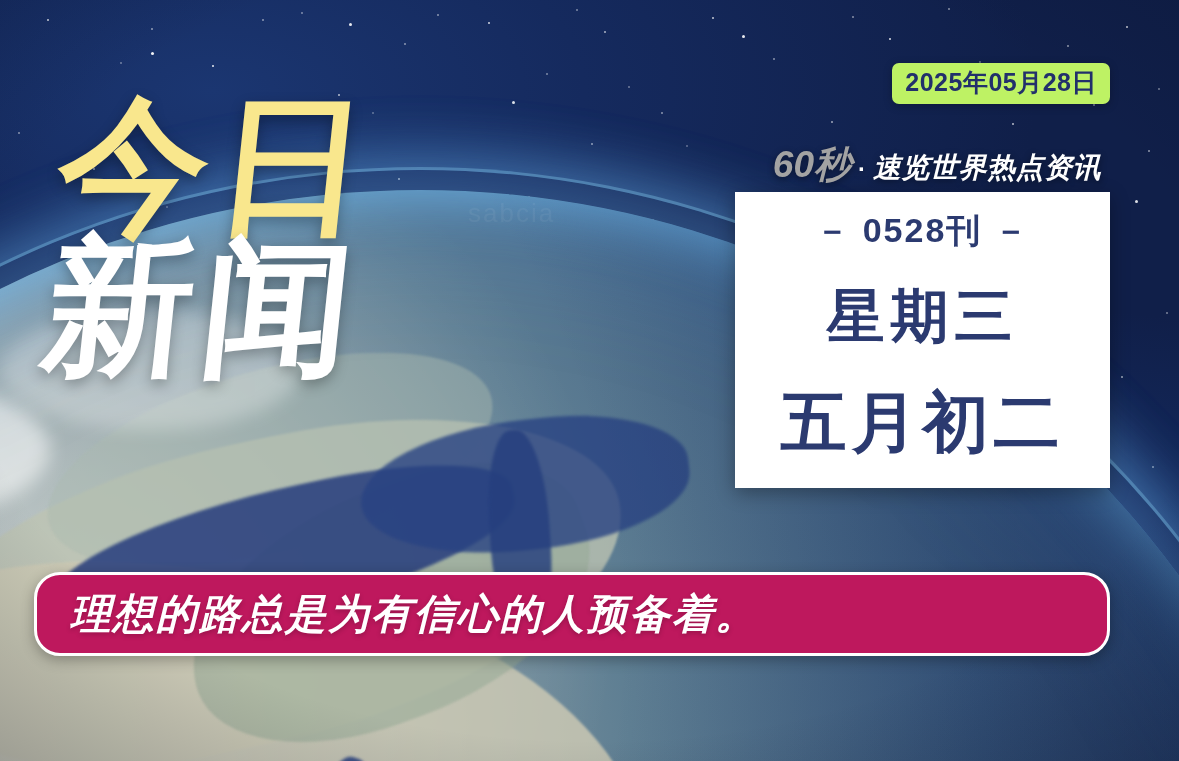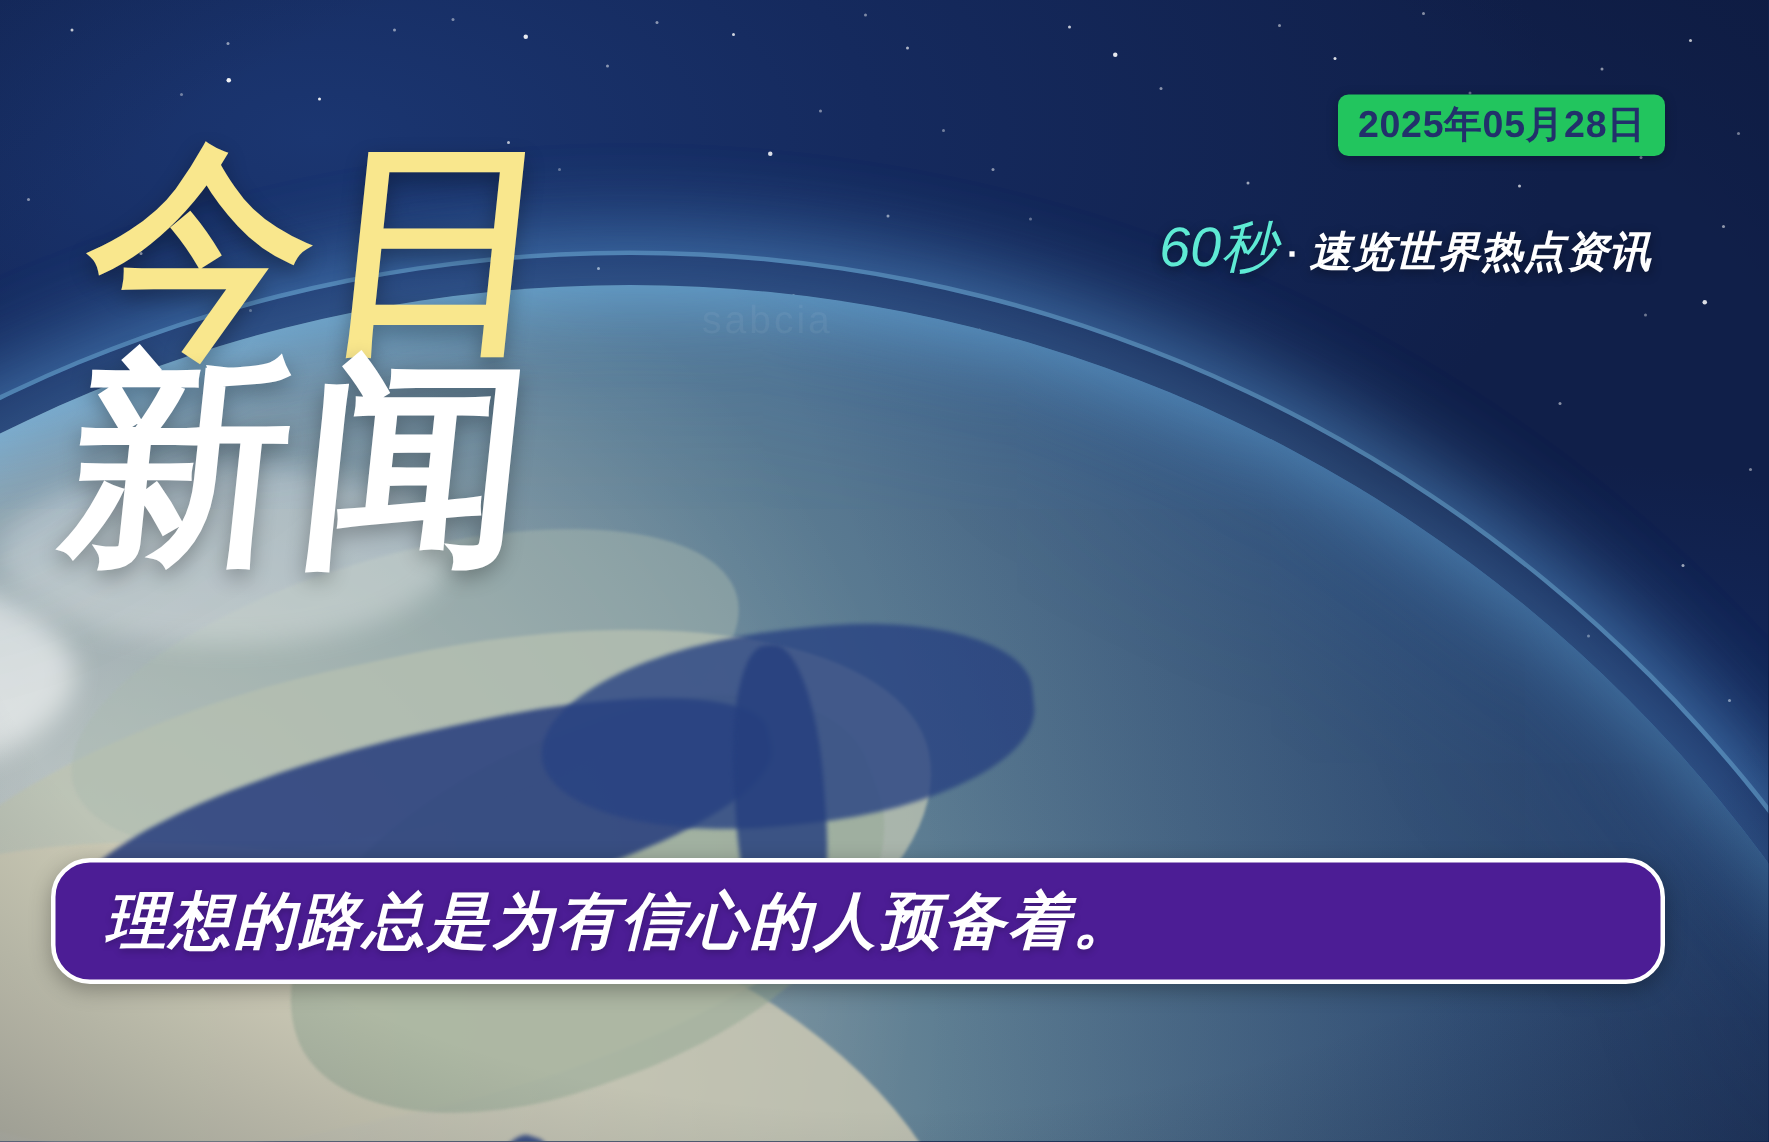--- a/index.html
+++ b/index.html
@@ -159,21 +159,21 @@
     letter-spacing: 8px;
     transform: skewX(-6deg);
   }
   .brand .l-1 { display: block; color: #F9E78D; text-shadow: 0 5px 14px rgba(0,0,0,.30); }
   .brand .l-2 { display: block; color: #FFFFFF; text-shadow: 0 5px 14px rgba(0,0,0,.30); }
 
   .date-badge {
     position: absolute;
     right: 69px;
     top: 63px;
-    background: #22c55e;
+    background: #bef264;
     color: #22306B;
     border-radius: 7px;
     padding: 3px 13px 5px;
     font-size: 25px;
     font-weight: 700;
     letter-spacing: .5px;
     box-shadow: 0 2px 8px rgba(0,0,0,.25);
     white-space: nowrap;
   }
 
@@ -181,23 +181,23 @@
     position: absolute;
     right: 78px;
     top: 140px;
     display: flex;
     align-items: baseline;
     gap: 7px;
     white-space: nowrap;
     text-shadow: 0 2px 7px rgba(0,0,0,.45);
   }
   .tagline .sec {
-    color: #5eead4;
+    color: #a3a3a3;
     font-size: 37px;
-    font-weight: 400;
+    font-weight: 700;
     font-style: italic;
     letter-spacing: 0px;
   }
   .tagline .dot {
     color: #FFFFFF;
     font-size: 24px;
     font-weight: 700;
   }
   .tagline .txt {
     color: #FFFFFF;
@@ -244,21 +244,21 @@
     white-space: nowrap;
   }
 
   .quote-bar {
     position: absolute;
     left: 34px;
     top: 572px;
     width: 1076px;
     height: 84px;
     box-sizing: border-box;
-    background: #4c1d95;
+    background: #be185d;
     border: 3px solid #FFFFFF;
     border-radius: 26px;
     display: flex;
     align-items: center;
     padding-left: 33px;
     box-shadow: 0 4px 14px rgba(0,0,0,.30);
   }
   .quote-bar .quote-text {
     color: #FFFFFF;
     font-size: 41px;
@@ -308,18 +308,23 @@
   </div>
 
   <div class="date-badge">2025年05月28日</div>
 
   <div class="tagline">
     <span class="sec">60秒</span>
     <span class="dot">·</span>
     <span class="txt">速览世界热点资讯</span>
   </div>
 
+  <div class="info-card">
+    <div class="issue">－ 0528刊 －</div>
+    <div class="weekday">星期三</div>
+    <div class="lunar">五月初二</div>
+  </div>
 
   <div class="quote-bar">
     <span class="quote-text">理想的路总是为有信心的人预备着。</span>
   </div>
 
 </div>
 
 </body></html>

